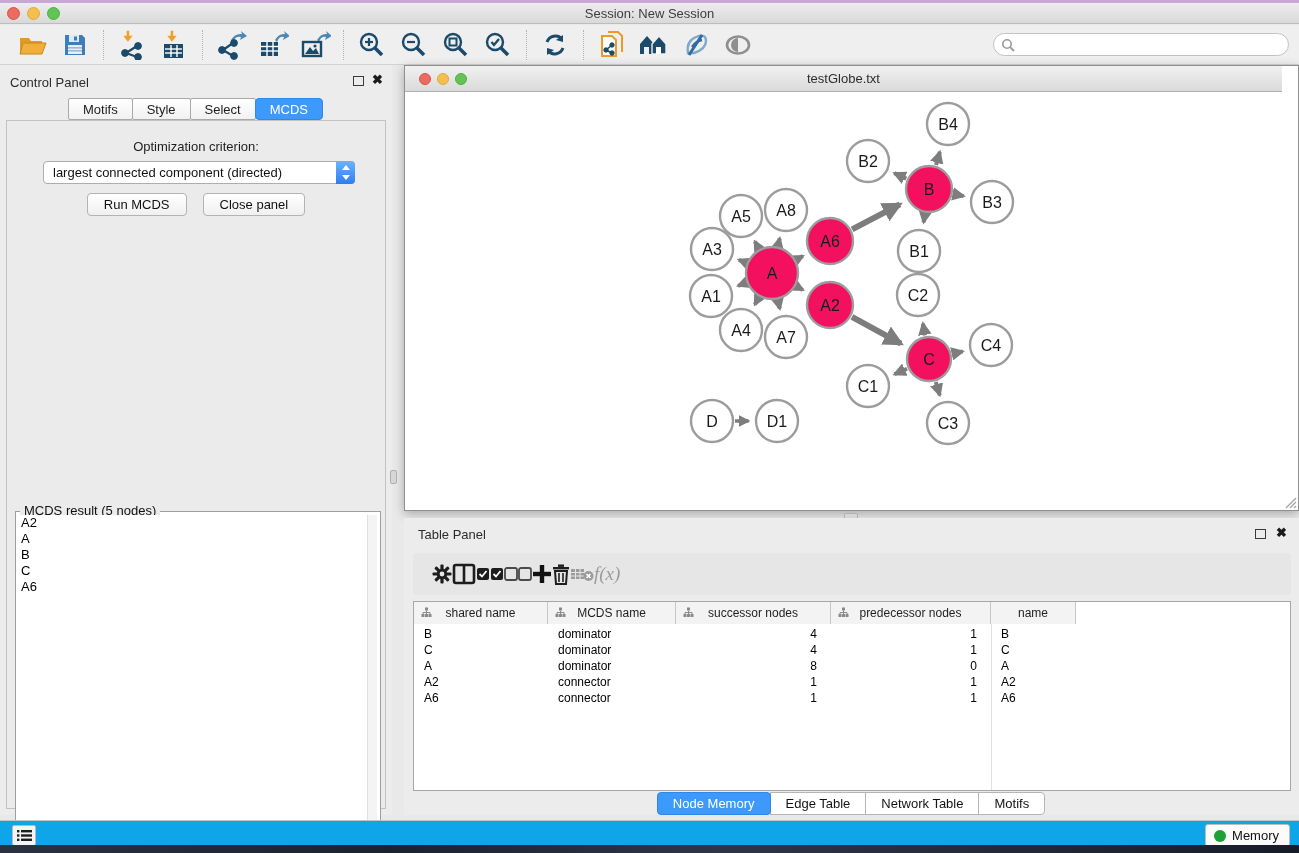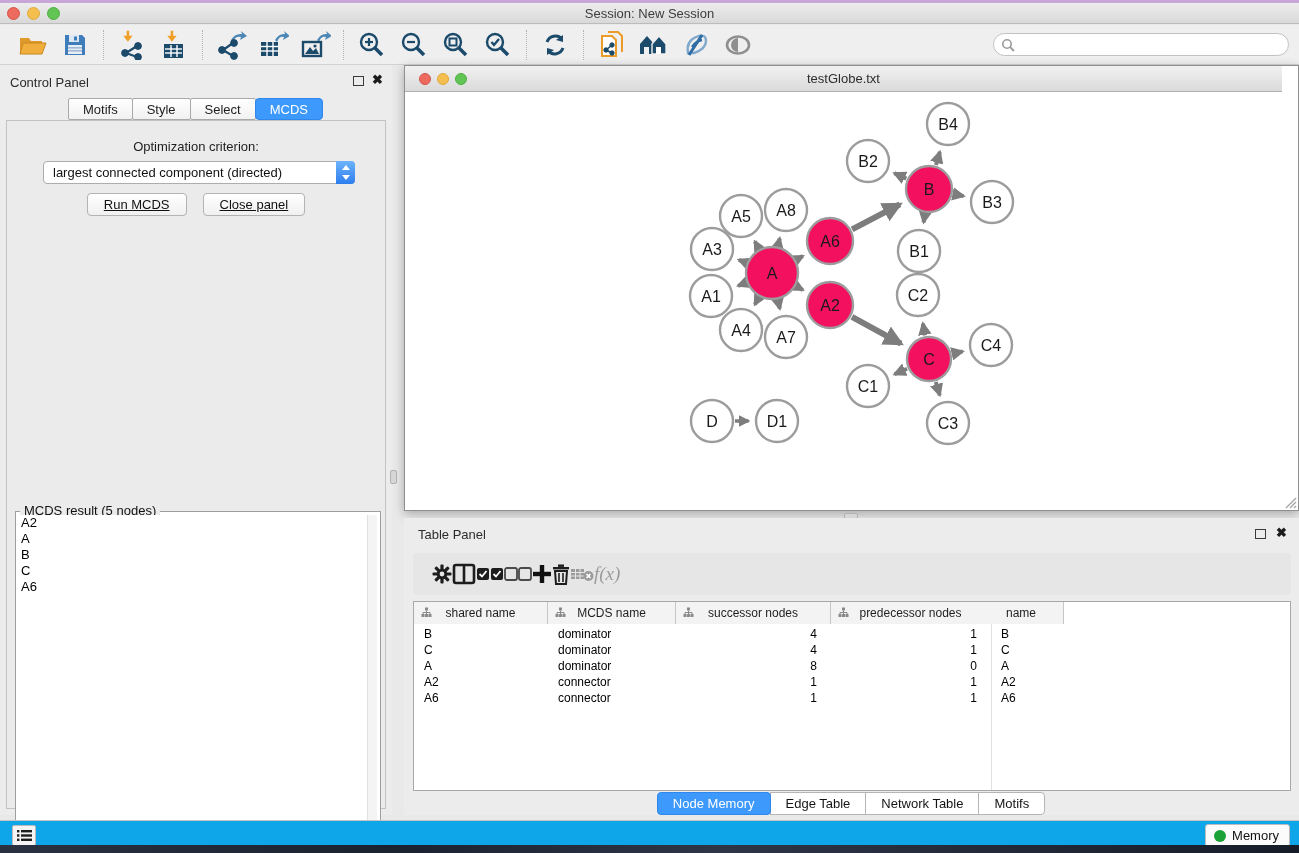--- a/index.html
+++ b/index.html
@@ -48,21 +48,21 @@
     border:1px solid #adadad; border-radius:4px; display:flex; align-items:center; }
   .criterion-select .val { font-size:13px; color:#111; padding-left:9px; flex:1; white-space:nowrap; overflow:hidden; }
   .stepper { width:19px; height:23px; margin-right:-1px; border-radius:0 4px 4px 0;
     background:linear-gradient(#6db3fb,#2d7df0); position:relative; }
   .stepper .up, .stepper .dn { position:absolute; left:50%; transform:translateX(-50%); width:0; height:0;
     border-left:4px solid transparent; border-right:4px solid transparent; }
   .stepper .up { top:4px; border-bottom:5px solid #fff; }
   .stepper .dn { bottom:4px; border-top:5px solid #fff; }
   .cp-buttons { position:absolute; left:0; right:0; top:72px; display:flex; justify-content:center; gap:16px; }
   .mac-btn { height:23px; padding:0 16px; font-size:13px; color:#111; background:linear-gradient(#ffffff,#f0f0f0);
-    border:1px solid #b3b3b3; border-radius:4px; display:flex; align-items:center;text-decoration:underline; }
+    border:1px solid #b3b3b3; border-radius:4px; display:flex; align-items:center; }
 
   .mcds-fieldset { position:absolute; left:8px; top:390px; width:366px; height:344px;
     border:1px solid #9e9e9e; background:#fff; }
   .mcds-legend { position:absolute; left:4px; top:-9px; background:#ebebeb; padding:0 4px; font-size:13px; color:#111; }
   .mcds-list { position:absolute; inset:3px 13px 3px 3px; background:#fff; }
   .mcds-item { font-size:13px; line-height:16px; padding-left:2px; color:#000; }
   .mcds-scroll { position:absolute; top:3px; bottom:3px; right:3px; width:10px; background:#f4f4f4; border-left:1px solid #e0e0e0; }
 
   
   .net-window { position:absolute; left:404px; top:62px; width:895px; height:446px; background:#fff;
@@ -542,21 +542,21 @@
           <div class="nt-hcell" style="left: 417px; width: 160px;">
             <svg class="tree-ic" width="11" height="11" viewBox="0 0 11 11">
               <rect x="4" y="0.5" width="3" height="3" fill="#8a8a8a"></rect>
               <rect x="0.5" y="7" width="3" height="3" fill="#8a8a8a"></rect>
               <rect x="4" y="7" width="3" height="3" fill="#8a8a8a"></rect>
               <rect x="7.5" y="7" width="3" height="3" fill="#8a8a8a"></rect>
               <path d="M5.5 3.5 V5.5 M2 7 V5.5 H9 V7 M5.5 5.5 V7" stroke="#8a8a8a" stroke-width="1" fill="none"></path>
             </svg>
             <span>predecessor nodes</span>
           </div>
-          <div class="nt-hcell" style="left: 565px; width: 85px;">
+          <div class="nt-hcell" style="left: 577px; width: 85px;">
             <span>name</span>
           </div>
         </div>
       <div id="nt-rows">
           <div class="nt-row" style="top: 24px;">
             <div class="nt-cell" style="left: 0px; width: 134px; padding-left: 10px;">B</div>
             <div class="nt-cell" style="left: 134px; width: 128px; padding-left: 10px;">dominator</div>
             <div class="nt-cell num" style="left: 262px; width: 155px; padding-right: 14px;">4</div>
             <div class="nt-cell num" style="left: 417px; width: 160px; padding-right: 14px;">1</div>
             <div class="nt-cell" style="left: 577px; width: 85px; padding-left: 10px;">B</div>

